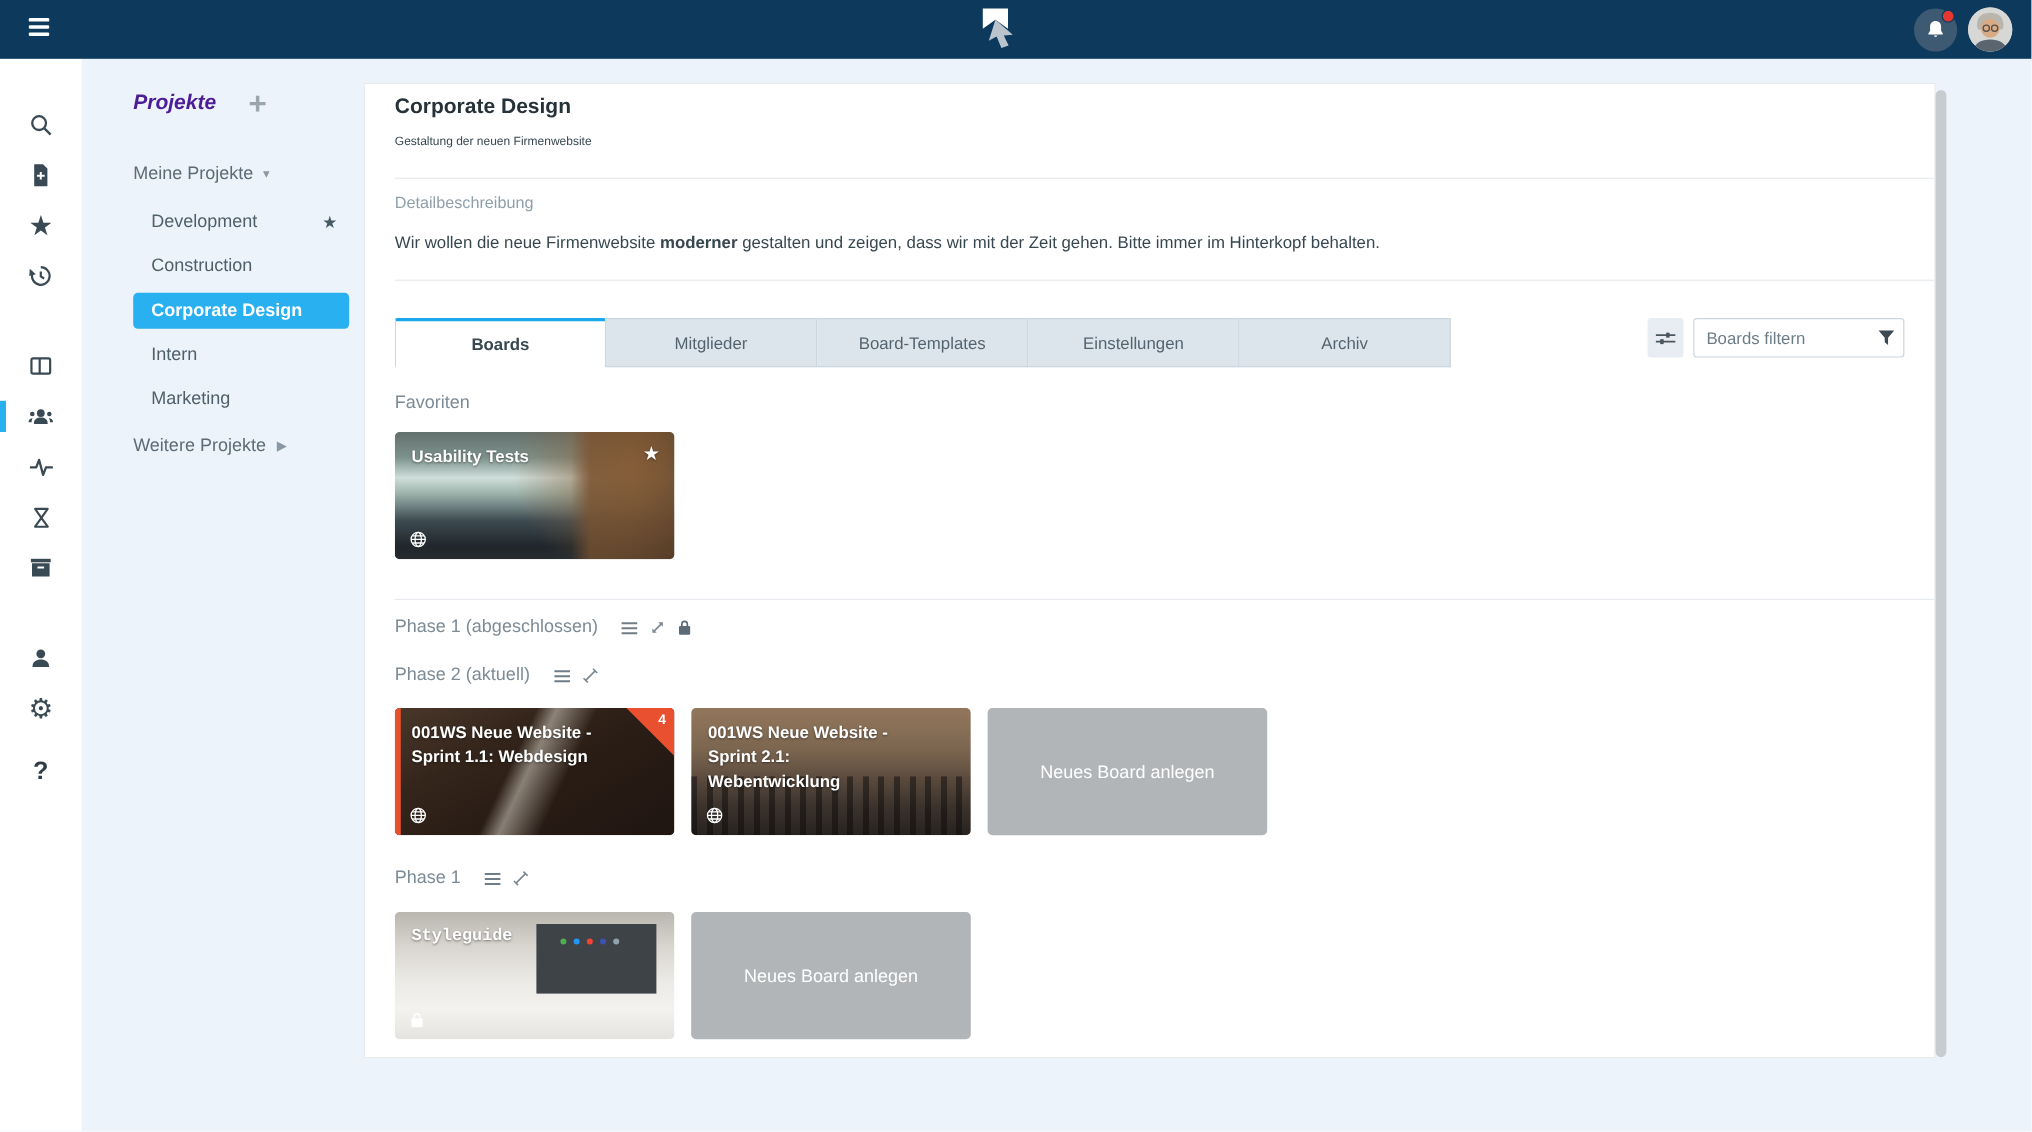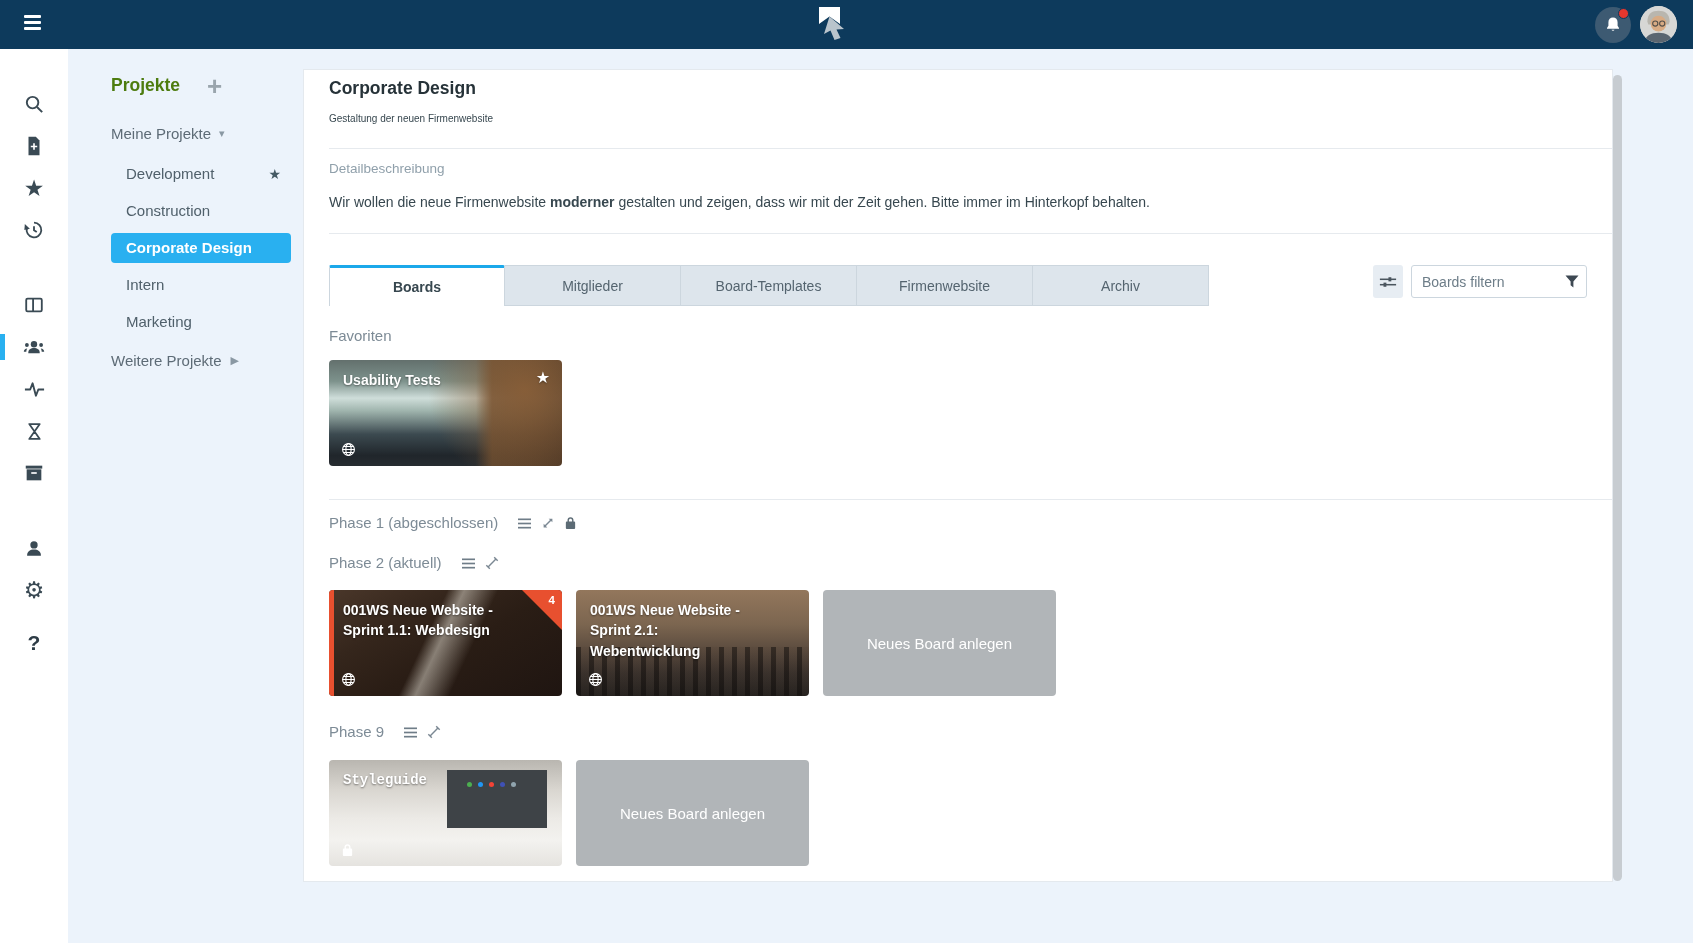--- a/index.html
+++ b/index.html
@@ -25,23 +25,23 @@
   .rail-btn { position:relative; width:68px; height:42px; display:flex; align-items:center; justify-content:center; cursor:pointer; color:#3a4a54; }
   .rail-btn.gap1 { margin-top:34px; }
   .rail-btn.gap2 { margin-top:33px; }
   .rail-btn.gap3 { margin-top:11px; }
   .rail-btn.active::before { content:""; position:absolute; left:0; top:8px; width:5px; height:26px; background:#29b0f0; }
   .glyph { font-size:23px; line-height:1; color:#3a4a54; }
   .help-glyph { font-size:21px; font-weight:bold; color:#2e3c46; }
   
   .projects { position:absolute; top:49px; left:68px; width:235px; padding:26px 0 0 43px; }
   .proj-head { display:flex; align-items:center; gap:27px; }
-  .proj-title { font-size:17.5px; font-weight:bold; color:#4d7c0f; }
+  .proj-title { font-size:17.5px; font-weight:bold; color:#4c1d95;font-style:italic; }
   .proj-plus { font-size:26px; color:#9aa5ad; font-weight:bold; line-height:20px; cursor:pointer; }
-  .proj-group { margin-top:29px; font-size:15px; color:#5d6b76; display:flex; align-items:center; gap:8px; cursor:pointer; }
+  .proj-group { margin-top:40px; font-size:15px; color:#5d6b76; display:flex; align-items:center; gap:8px; cursor:pointer; }
   .tri { font-size:11px; color:#8a98a3; }
   .proj-list { margin-top:13px; width:180px; }
   .proj-item { height:37px; display:flex; align-items:center; padding-left:15px; font-size:15px; color:#50606b; cursor:pointer; border-radius:4px; }
   .proj-item .item-star { margin-left:auto; margin-right:10px; font-size:14px; color:#455a64; }
   .proj-item.active { background:#29b0f0; color:#ffffff; font-weight:bold; height:30px; margin:3.5px 0; }
   .proj-more { margin-top:12px; font-size:15px; color:#5d6b76; display:flex; align-items:center; gap:9px; cursor:pointer; }
   
   .panel { position:absolute; left:303px; top:69px; width:1310px; height:813px; background:#fff; border:1px solid #e4e9ee; padding:0 25px; }
   .page-title { margin-top:8px; font-size:17.5px; line-height:20px; font-weight:bold; color:#263238; }
   .page-subtitle { margin-top:12px; font-size:10px; line-height:17px; color:#37474f; }
@@ -257,21 +257,21 @@
   <div class="page-subtitle">Gestaltung der neuen Firmenwebsite</div>
   <hr class="divider d1">
   <div class="detail-label">Detailbeschreibung</div>
   <div class="detail-text"><span>Wir wollen die neue Firmenwebsite </span><b>moderner</b><span> gestalten und zeigen, dass wir mit der Zeit gehen. Bitte immer im Hinterkopf behalten.</span></div>
   <hr class="divider d2">
 
   <div class="tabs-row">
     <div class="tab active">Boards</div>
     <div class="tab">Mitglieder</div>
     <div class="tab">Board-Templates</div>
-    <div class="tab">Firmenwebsite</div>
+    <div class="tab">Einstellungen</div>
     <div class="tab">Archiv</div>
     <div class="filter-group">
       <div class="tune-btn">
         <span style="display:flex;">
             <svg viewBox="0 0 22 20" width="20" height="18">
               <g stroke="#4a555e" stroke-width="1.7">
                 <line x1="2" y1="7" x2="20" y2="7"></line>
                 <line x1="2" y1="13" x2="20" y2="13"></line>
               </g>
               <rect x="11.5" y="4.7" width="3.2" height="4.6" fill="#4a555e"></rect>
@@ -384,21 +384,21 @@
             </g>
           </svg>
       </div>
     </div>
     <div class="card card-new">
       <span>Neues Board anlegen</span>
     </div>
   </div>
 
   <div class="phase-row p3">
-    <span class="section-label" style="margin-top:0;">Phase 9</span>
+    <span class="section-label" style="margin-top:0;">Phase 1</span>
     <span class="phase-icons">
       <span>
           <svg viewBox="0 0 16 14" width="15" height="13">
             <g stroke="#6f7d88" stroke-width="1.8">
               <line x1="1" y1="2.5" x2="15" y2="2.5"></line>
               <line x1="1" y1="7" x2="15" y2="7"></line>
               <line x1="1" y1="11.5" x2="15" y2="11.5"></line>
             </g>
           </svg>
         </span>

